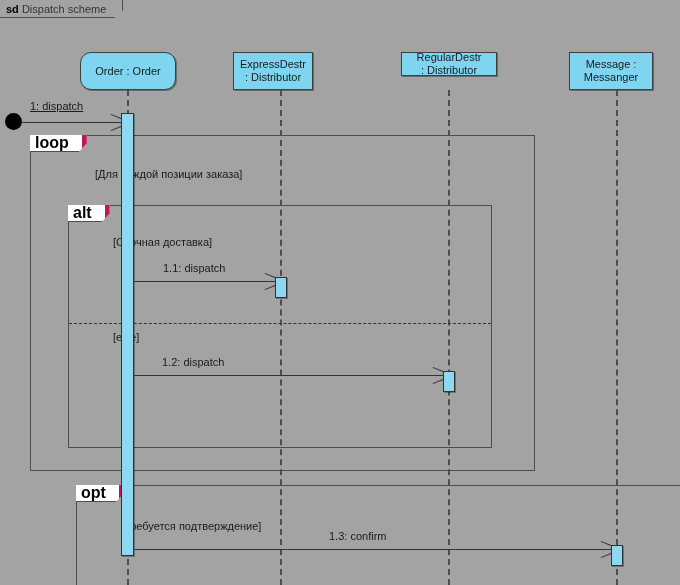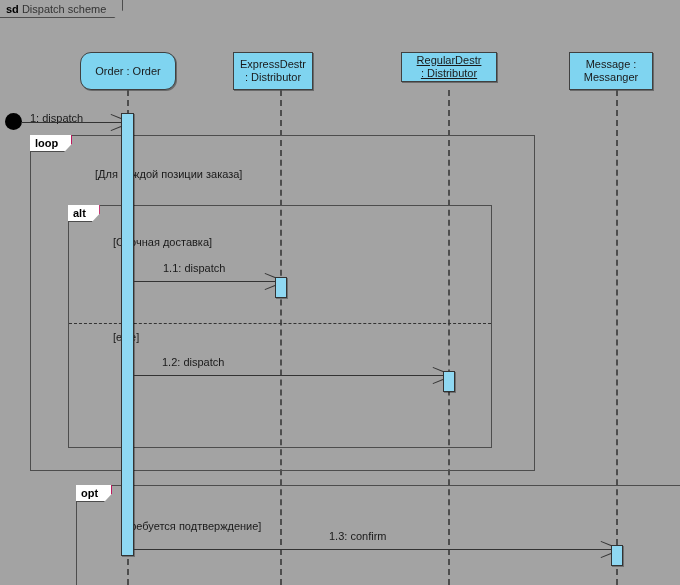--- a/index.html
+++ b/index.html
@@ -78,23 +78,23 @@
     box-sizing: border-box;
     border: 1px solid #4d4d4d;
     background: transparent;
   }
   .fragment-label {
     position: absolute;
     box-sizing: border-box;
     height: 17px;
     padding: 0 13px 0 5px;
     border-bottom: 1px solid #4d4d4d;
-    border-right: 1px solid #be185d;
+    border-right: 5px solid #be185d;
     background: #ffffff;
-    font-size: 11px;
+    font-size: 16px;
     font-weight: bold;
     color: #000000;
     line-height: 16px;
     white-space: nowrap;
     -webkit-clip-path: polygon(0 0, 100% 0, 100% 50%, calc(100% - 8px) 100%, 0 100%);
     clip-path: polygon(0 0, 100% 0, 100% 50%, calc(100% - 8px) 100%, 0 100%);
   }
   .fragment-separator {
     position: absolute;
     height: 0px;
@@ -158,21 +158,21 @@
 
   <div class="lifeline-head" style="left:80px; top:52px; width:96px; height:38px;border-radius:11px;">
     <span>Order : Order</span>
   </div>
 
   <div class="lifeline-head" style="left:233px; top:52px; width:80px; height:38px;">
     <span>ExpressDestr</span>
     <span>: Distributor</span>
   </div>
 
-  <div class="lifeline-head" style="left:401px; top:52px; width:96px; height:30px;text-decoration:underline;">
+  <div class="lifeline-head" style="left:401px; top:52px; width:96px; height:24px;">
     <span>RegularDestr</span>
     <span>: Distributor</span>
   </div>
 
   <div class="lifeline-head" style="left:569px; top:52px; width:84px; height:38px;">
     <span>Message :</span>
     <span>Messanger</span>
   </div>
 
   <div class="lifeline-stem" style="left:127px; top:90px; height:495px;"></div>
@@ -199,21 +199,21 @@
     <span>opt</span>
   </div>
   <div class="guard" style="left:121px; top:520px;">[Требуется подтверждение]</div>
 
   <div class="activation" style="left:121px; top:113px; width:13px; height:443px;"></div>
   <div class="activation" style="left:275px; top:277px; width:12px; height:21px;"></div>
   <div class="activation" style="left:443px; top:371px; width:12px; height:21px;"></div>
   <div class="activation" style="left:611px; top:545px; width:12px; height:21px;"></div>
 
   <div class="start-node" style="left:5px; top:113px;"></div>
-  <div class="msg-label" style="left:30px; top:112px;">1: dispatch</div>
+  <div class="msg-label" style="left:30px; top:100px;text-decoration:underline;">1: dispatch</div>
   <div class="msg-line" style="left:21px; top:122px; width:100px;"></div>
   <div class="msg-arrow" style="left:121px; top:122px;"></div>
 
   <div class="msg-label" style="left:163px; top:262px;">1.1: dispatch</div>
   <div class="msg-line" style="left:134px; top:281px; width:141px;"></div>
   <div class="msg-arrow" style="left:275px; top:281px;"></div>
 
   <div class="msg-label" style="left:162px; top:356px;">1.2: dispatch</div>
   <div class="msg-line" style="left:134px; top:375px; width:309px;"></div>
   <div class="msg-arrow" style="left:443px; top:375px;"></div>

